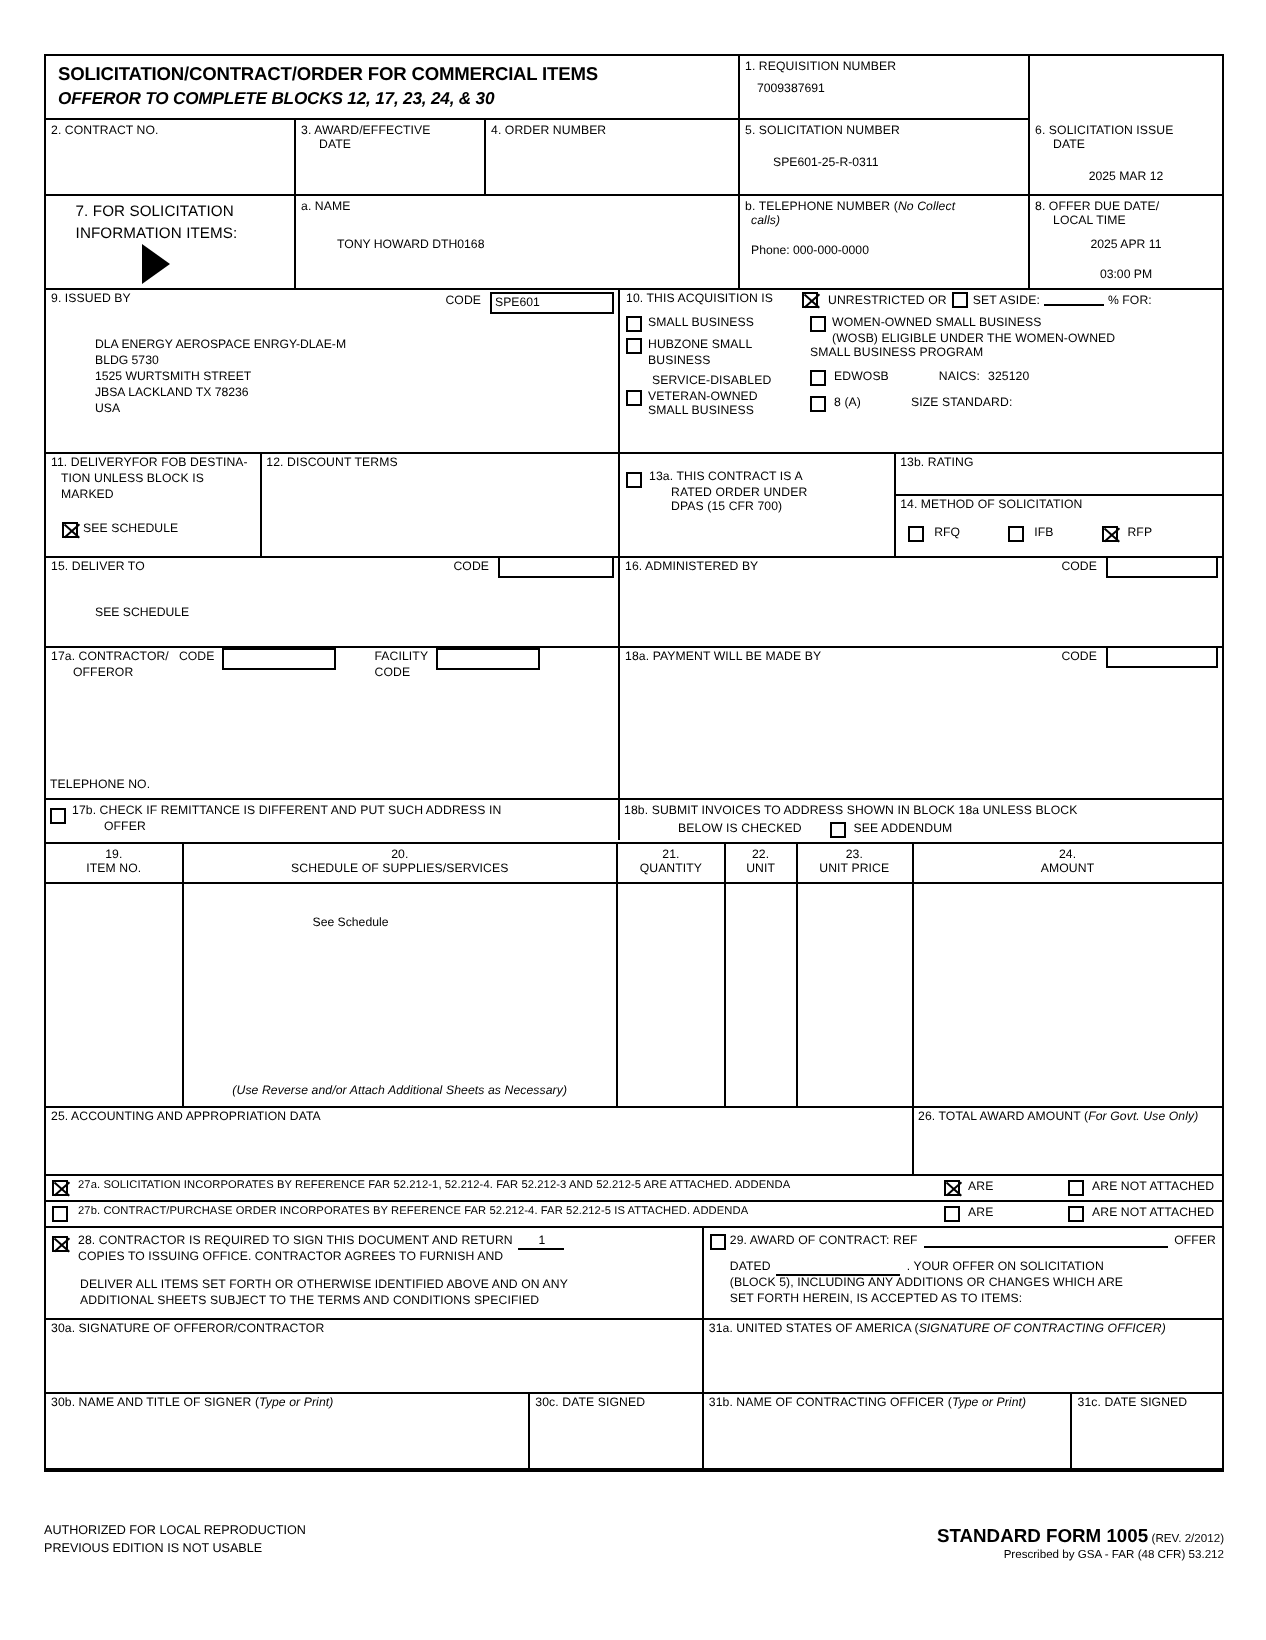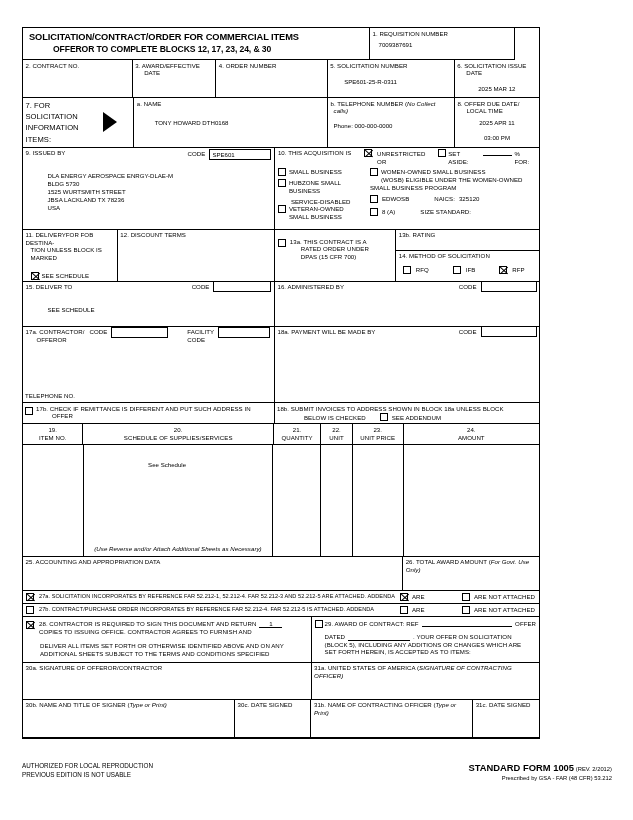--- a/index.html
+++ b/index.html
@@ -12,21 +12,21 @@
     font-family: "Liberation Sans", sans-serif;
     color: #000;
     font-size: 6.2px;
     overflow: hidden;
   }
   .page { position: relative; width: 633px; height: 820px; }
 
   .form {
     position: absolute;
     left: 22px; top: 27px;
-    width: 518px;
+    width: 590px;
     border: 1.4px solid #000;
     border-bottom: none;
   }
   .row { display: flex; align-items: stretch; }
   .cell {
     position: relative;
     padding: 1.5px 2.5px;
     border-right: 1px solid #000;
     border-bottom: 1px solid #000;
     overflow: hidden;
@@ -41,22 +41,22 @@
   .val { font-size: 6.1px; line-height: 1.3; }
   .ital { font-style: italic; }
   .ctr { text-align: center; }
 
   
   .title-main {
     font-size: 9.3px; font-weight: bold; letter-spacing: -0.1px;
     line-height: 1.35;
   }
   .title-sub {
-    font-size: 8.6px; font-weight: bold; 
-    letter-spacing: -0.1px; line-height: 1.35; margin-left: 24px;
+    font-size: 8.6px; font-weight: bold; font-style: italic;
+    letter-spacing: -0.1px; line-height: 1.35;
   }
   .pagebig { font-size: 9.6px; font-weight: bold; text-align: center; }
 
   
   .cb {
     display: inline-block;
     width: 8px; height: 8px;
     border: 1px solid #000;
     position: relative;
     vertical-align: middle;
@@ -139,21 +139,21 @@
         <div class="val" style="margin-top:9px; margin-left:14px;">SPE601-25-R-0311</div>
       </div>
       <div class="cell last" style="width:96px;">
         <div class="lbl">6. SOLICITATION ISSUE</div>
         <div class="lbl" style="margin-left:9px;">DATE</div>
         <div class="val ctr" style="margin-top:8px;">2025 MAR 12</div>
       </div>
     </div>
 
     <div class="row">
-      <div class="cell hb" style="width:125px; display:flex; align-items:center; justify-content:space-between; padding-right:16px;">
+      <div class="cell hb" style="width:125px; display:flex; align-items:center; justify-content:space-between; padding-right:16px;flex-direction:column;">
         <div>
           <div class="lbl" style="font-size:7.6px; line-height:1.5;">7. FOR SOLICITATION</div>
           <div class="lbl" style="font-size:7.6px; line-height:1.5;">INFORMATION ITEMS:</div>
         </div>
         <div class="tri"></div>
       </div>
       <div class="cell hb hr" style="width:222px;">
         <div class="lbl">a. NAME</div>
         <div class="val" style="margin-top:12px; margin-left:18px;">TONY HOWARD DTH0168</div>
       </div>

